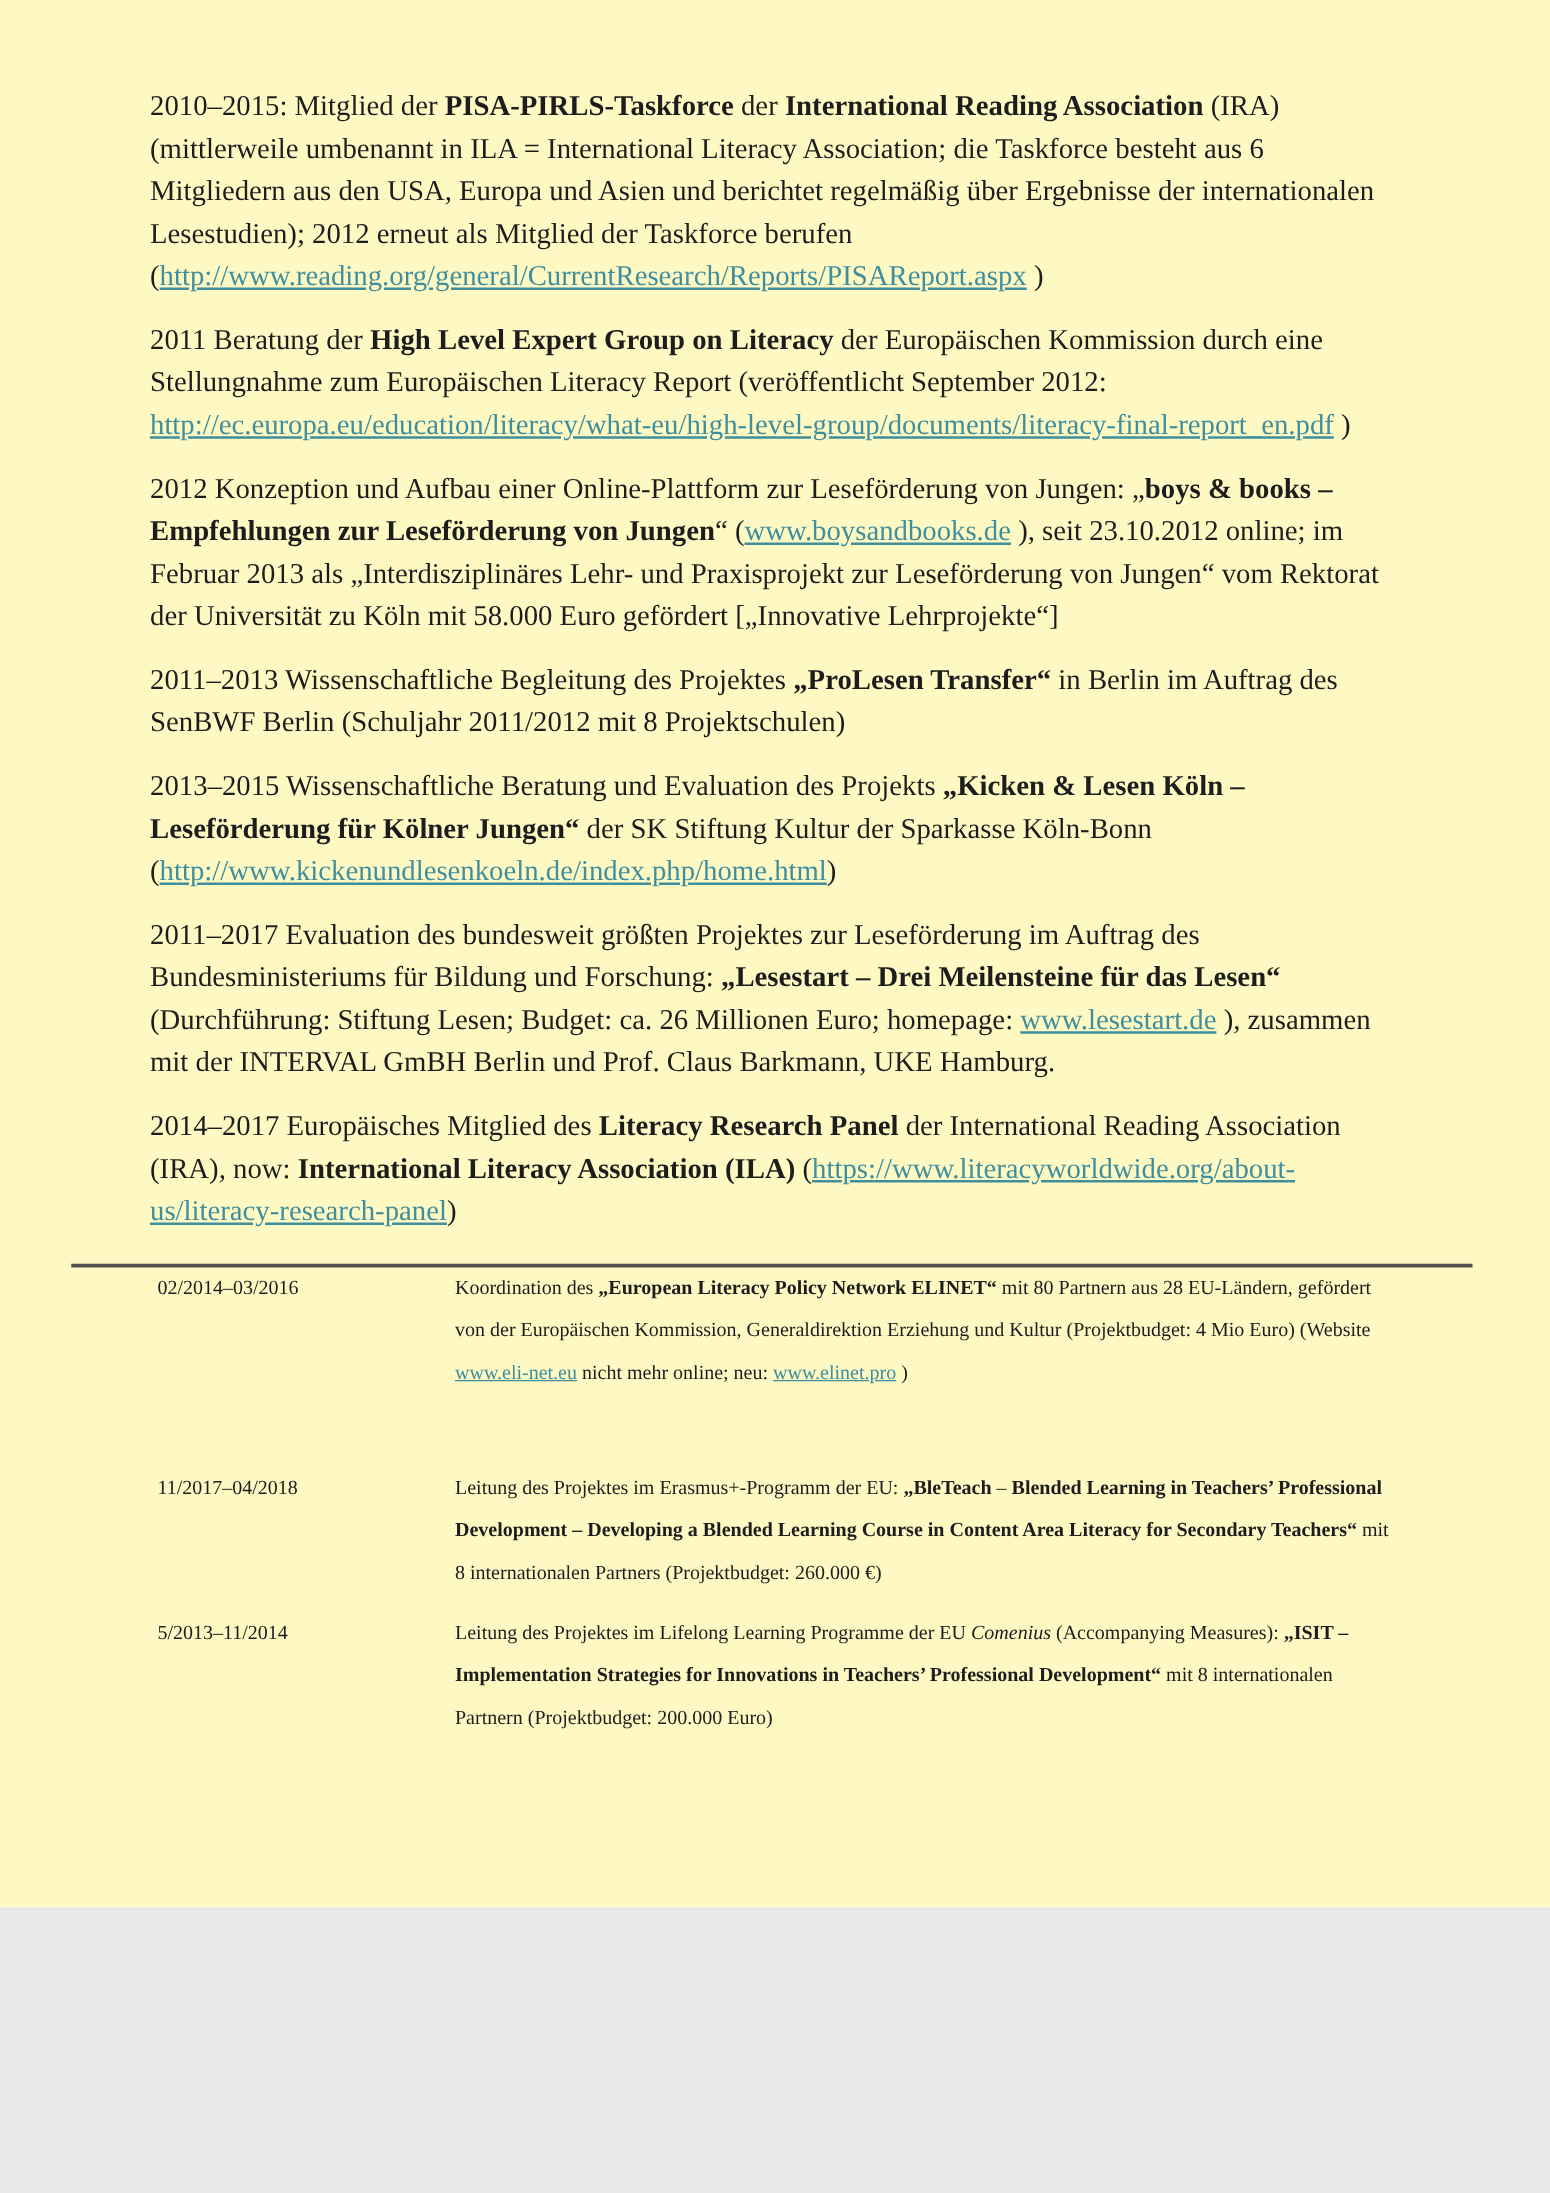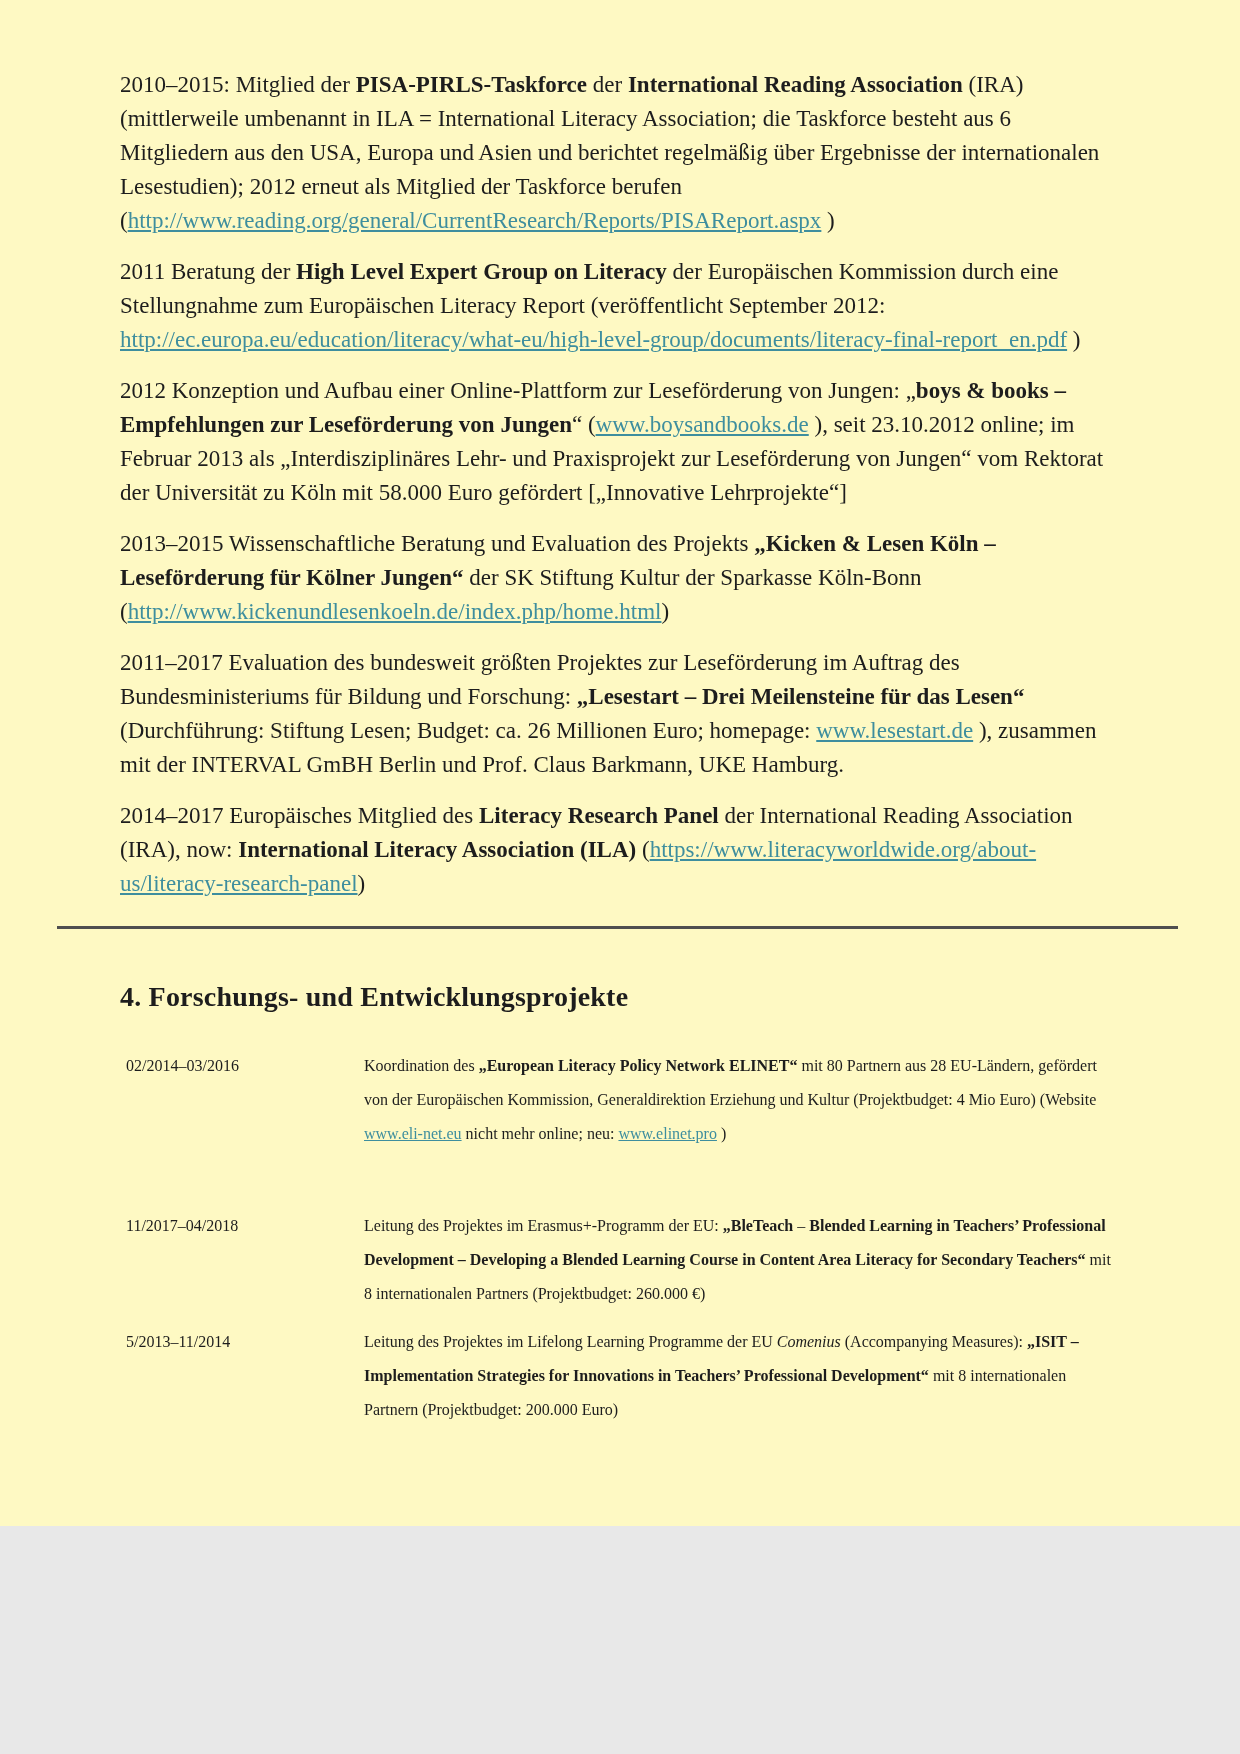--- a/index.html
+++ b/index.html
@@ -77,28 +77,28 @@
 </head>
 <body>
 
 <div class="page">
   <div class="content">
 
     <div id="paragraphs">
         <p class="para"><span class="t">2010–2015: Mitglied der </span><span class="b">PISA-PIRLS-Taskforce</span><span class="t"> der </span><span class="b">International Reading Association</span><span class="t"> (IRA) (mittlerweile umbenannt in ILA = International Literacy Association; die Taskforce besteht aus 6 Mitgliedern aus den USA, Europa und Asien und berichtet regelmäßig über Ergebnisse der internationalen Lesestudien); 2012 erneut als Mitglied der Taskforce berufen (</span><a class="link" href="#">http://www.reading.org/general/CurrentResearch/Reports/PISAReport.aspx</a><span class="t"> )</span></p>
         <p class="para"><span class="t">2011 Beratung der </span><span class="b">High Level Expert Group on Literacy</span><span class="t"> der Europäischen Kommission durch eine Stellungnahme zum Europäischen Literacy Report (veröffentlicht September 2012: </span><a class="link" href="#">http://ec.europa.eu/education/literacy/what-eu/high-level-group/documents/literacy-final-report_en.pdf</a><span class="t"> )</span></p>
         <p class="para"><span class="t">2012 Konzeption und Aufbau einer Online-Plattform zur Leseförderung von Jungen: „</span><span class="b">boys &amp; books – Empfehlungen zur Leseförderung von Jungen</span><span class="t">“ (</span><a class="link" href="#">www.boysandbooks.de</a><span class="t"> ), seit 23.10.2012 online; im Februar 2013 als „Interdisziplinäres Lehr- und Praxisprojekt zur Leseförderung von Jungen“ vom Rektorat der Universität zu Köln mit 58.000 Euro gefördert [„Innovative Lehrprojekte“]</span></p>
+        <p class="para"><span class="t">2011–2013 Wissenschaftliche Begleitung des Projektes </span><span class="b">„ProLesen Transfer“</span><span class="t"> in Berlin im Auftrag des SenBWF Berlin (Schuljahr 2011/2012 mit 8 Projektschulen)</span></p>
         <p class="para"><span class="t">2013–2015 Wissenschaftliche Beratung und Evaluation des Projekts </span><span class="b">„Kicken &amp; Lesen Köln – Leseförderung für Kölner Jungen“</span><span class="t"> der SK Stiftung Kultur der Sparkasse Köln-Bonn (</span><a class="link" href="#">http://www.kickenundlesenkoeln.de/index.php/home.html</a><span class="t">)</span></p>
         <p class="para"><span class="t">2011–2017 Evaluation des bundesweit größten Projektes zur Leseförderung im Auftrag des Bundesministeriums für Bildung und Forschung: </span><span class="b">„Lesestart – Drei Meilensteine für das Lesen“</span><span class="t"> (Durchführung: Stiftung Lesen; Budget: ca. 26 Millionen Euro; homepage: </span><a class="link" href="#">www.lesestart.de</a><span class="t"> ), zusammen mit der INTERVAL GmBH Berlin und Prof. Claus Barkmann, UKE Hamburg.</span></p>
         <p class="para"><span class="t">2014–2017 Europäisches Mitglied des </span><span class="b">Literacy Research Panel</span><span class="t"> der International Reading Association (IRA), now: </span><span class="b">International Literacy Association (ILA)</span><span class="t"> (</span><a class="link" href="#">https://www.literacyworldwide.org/about-us/literacy-research-panel</a><span class="t">)</span></p>
       </div>
 
     <hr class="rule">
 
-    <h2 class="section-heading">4. Forschungs- und Entwicklungsprojekte</h2>
 
     <div id="projects">
         <div class="project-row">
           <div class="project-date">02/2014–03/2016</div>
           <div class="project-desc"><span class="t">Koordination des </span><span class="b">„European Literacy Policy Network ELINET“</span><span class="t"> mit 80 Partnern aus 28 EU-Ländern, gefördert von der Europäischen Kommission, Generaldirektion Erziehung und Kultur (Projektbudget: 4 Mio Euro) (Website </span><a class="link" href="#">www.eli-net.eu</a><span class="t"> nicht mehr online; neu: </span><a class="link" href="#">www.elinet.pro</a><span class="t"> )</span></div>
         </div>
         <div class="project-row">
           <div class="project-date">11/2017–04/2018</div>
           <div class="project-desc"><span class="t">Leitung des Projektes im Erasmus+-Programm der EU: </span><span class="b">„BleTeach</span><span class="t"> – </span><span class="b">Blended Learning in Teachers’ Professional Development – Developing a Blended Learning Course in Content Area Literacy for Secondary Teachers“</span><span class="t"> mit 8 internationalen Partners (Projektbudget: 260.000 €)</span></div>
         </div>

